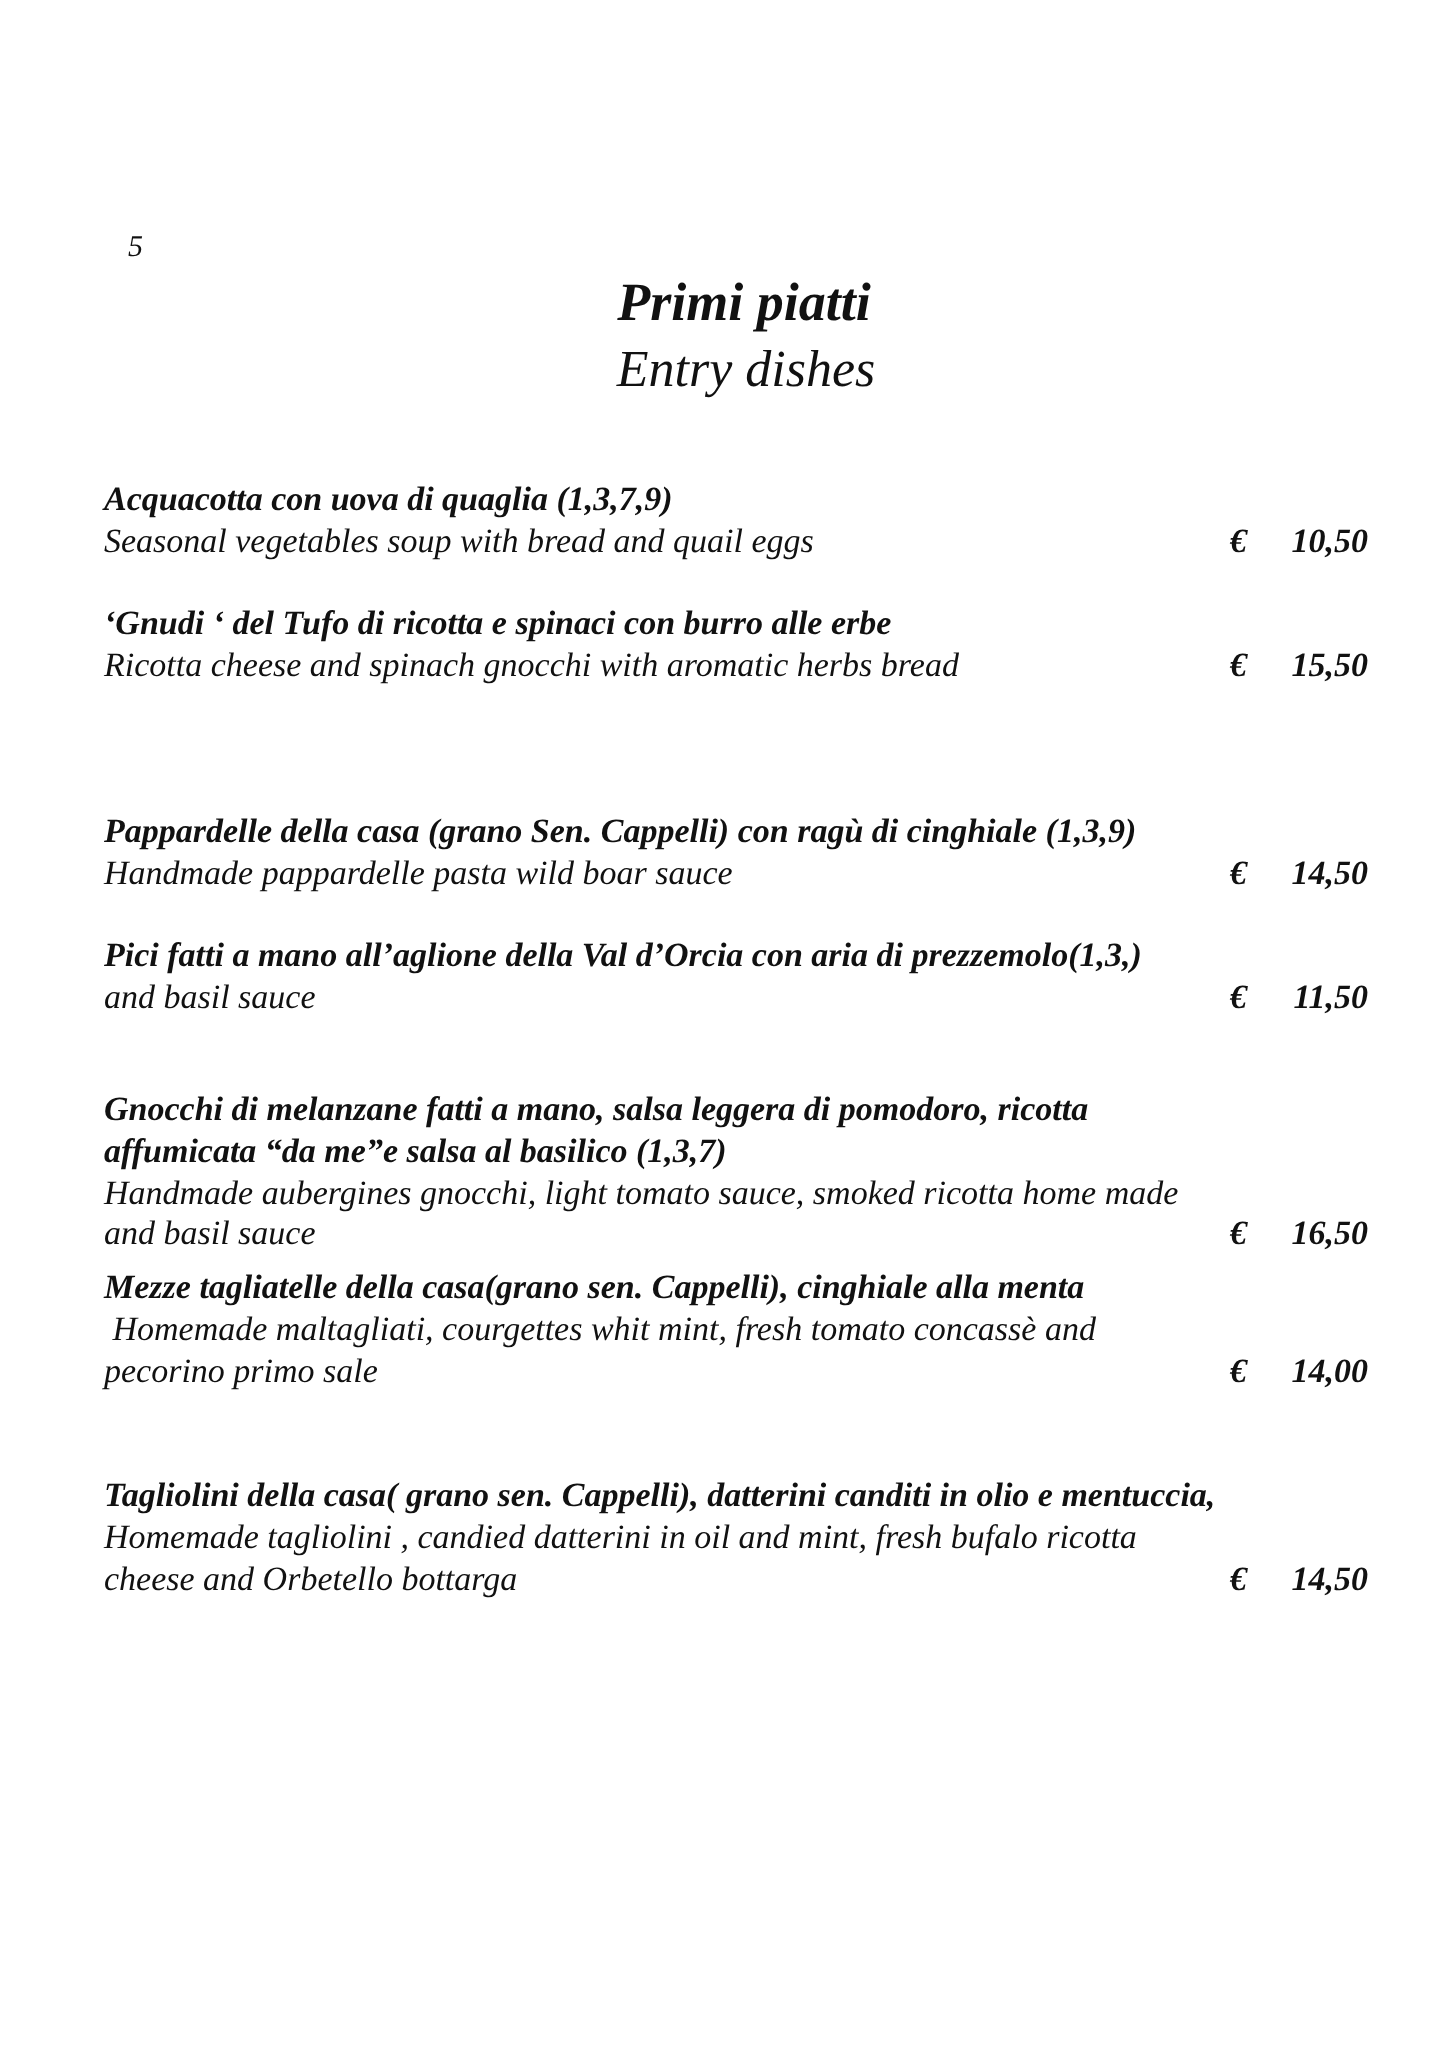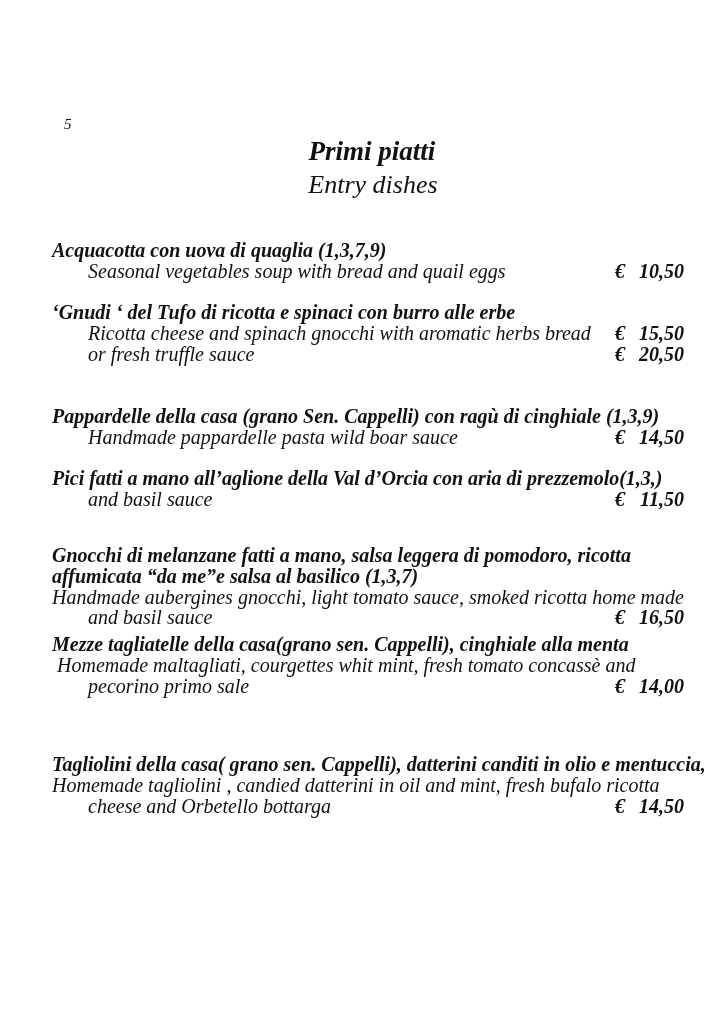--- a/index.html
+++ b/index.html
@@ -3,24 +3,24 @@
 <meta charset="utf-8">
 <style>
   html, body { margin: 0; padding: 0; background: #ffffff; }
   body { width: 724px; height: 1024px; position: relative; overflow: hidden;
          font-family: "Liberation Serif", "DejaVu Serif", serif; color: #111; }
   .page-number { position: absolute; left: 64px; top: 116px; font-size: 15px; font-style: italic; }
   .title { position: absolute; left: 0; width: 744px; top: 136px; text-align: center;
            font-size: 27px; font-weight: bold; font-style: italic; }
   .subtitle { position: absolute; left: 0; width: 746px; top: 170px; text-align: center;
               font-size: 26px; font-style: italic; }
-  .dish { position: absolute; left: 52px; width: 632px; font-style: italic; font-size: 20px; line-height: 20.8px; }
+  .dish { position: absolute; left: 52px; width: 632px; font-style: italic; font-size: 17px; line-height: 20.8px; }
   .it { font-weight: bold; }
   .it .plain { font-style: normal; }
-  .row { position: relative; margin-left: 36px; }
+  .row { position: relative; }
   .price { position: absolute; right: 0; top: 0; font-weight: bold; white-space: nowrap; font-style: italic; }
   .price .cur { display: inline-block; width: 24px; }
   .price .amt { display: inline-block; width: 45px; text-align: right; }
 </style>
 </head>
 <body>
 
 <div class="page-number">5</div>
 <div class="title">Primi piatti</div>
 <div class="subtitle">Entry dishes</div>
@@ -31,24 +31,20 @@
     <span>Seasonal vegetables soup with bread and quail eggs</span>
     <span class="price"><span class="cur">€</span><span class="amt">10,50</span></span>
   </div>
 </div>
 
 <div class="dish" style="top:302px;">
   <div class="it">‘Gnudi ‘ del Tufo di ricotta e spinaci con burro alle erbe</div>
   <div class="row">
     <span>Ricotta cheese and spinach gnocchi with aromatic herbs bread</span>
     <span class="price"><span class="cur">€</span><span class="amt">15,50</span></span>
-  </div>
-  <div class="row">
-    <span>or fresh truffle sauce</span>
-    <span class="price"><span class="cur">€</span><span class="amt">20,50</span></span>
   </div>
 </div>
 
 <div class="dish" style="top:406px;">
   <div class="it">Pappardelle della casa (grano Sen. Cappelli) con ragù di cinghiale (1,3,9)</div>
   <div class="row">
     <span>Handmade  pappardelle pasta wild boar sauce</span>
     <span class="price"><span class="cur">€</span><span class="amt">14,50</span></span>
   </div>
 </div>
@@ -74,19 +70,19 @@
 <div class="dish" style="top:634px;">
   <div class="it">Mezze tagliatelle della casa(grano sen. Cappelli), cinghiale alla menta</div>
   <div style="white-space:pre;"> Homemade maltagliati, courgettes whit mint, fresh tomato concassè and</div>
   <div class="row">
     <span>pecorino primo sale</span>
     <span class="price"><span class="cur">€</span><span class="amt">14,00</span></span>
   </div>
 </div>
 
 <div class="dish" style="top:738px;">
-  <div class="it" style="white-space:nowrap;margin-top:16px;">Tagliolini della casa( grano sen. Cappelli), datterini canditi in olio e mentuccia,</div>
+  <div class="it" style="white-space:nowrap;">Tagliolini della casa( grano sen. Cappelli), datterini canditi in olio e mentuccia,</div>
   <div>Homemade tagliolini , candied datterini in oil and mint, fresh bufalo ricotta</div>
   <div class="row">
     <span>cheese and Orbetello bottarga</span>
     <span class="price"><span class="cur">€</span><span class="amt">14,50</span></span>
   </div>
 </div>
 
 </body></html>

